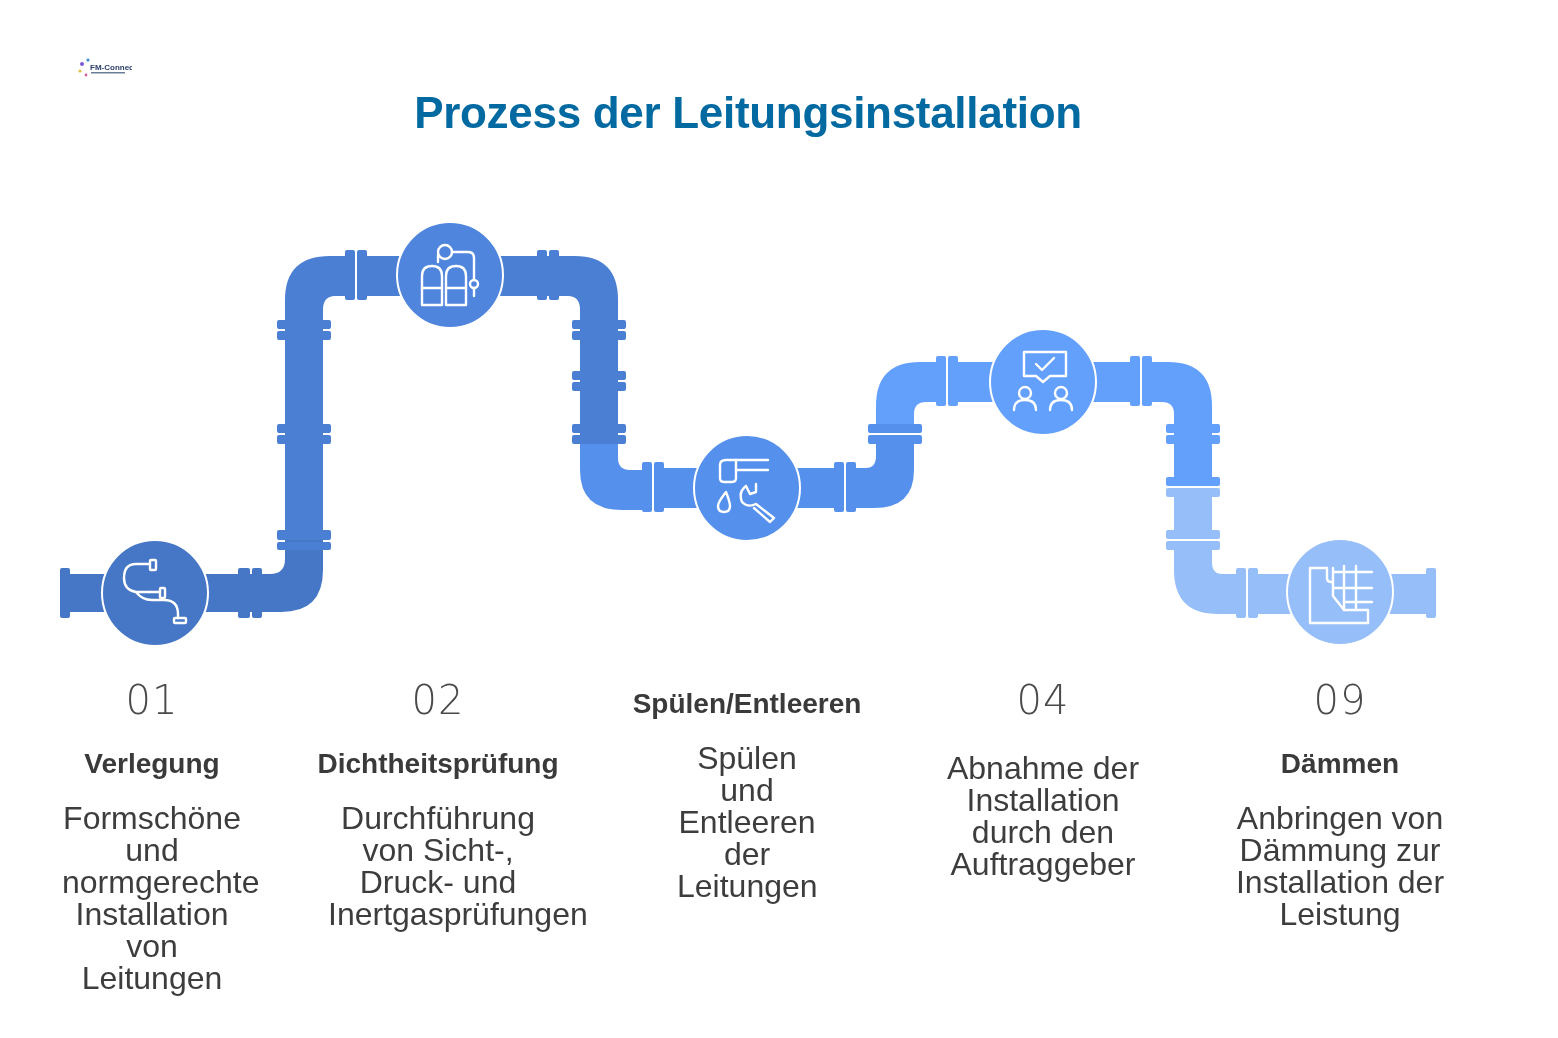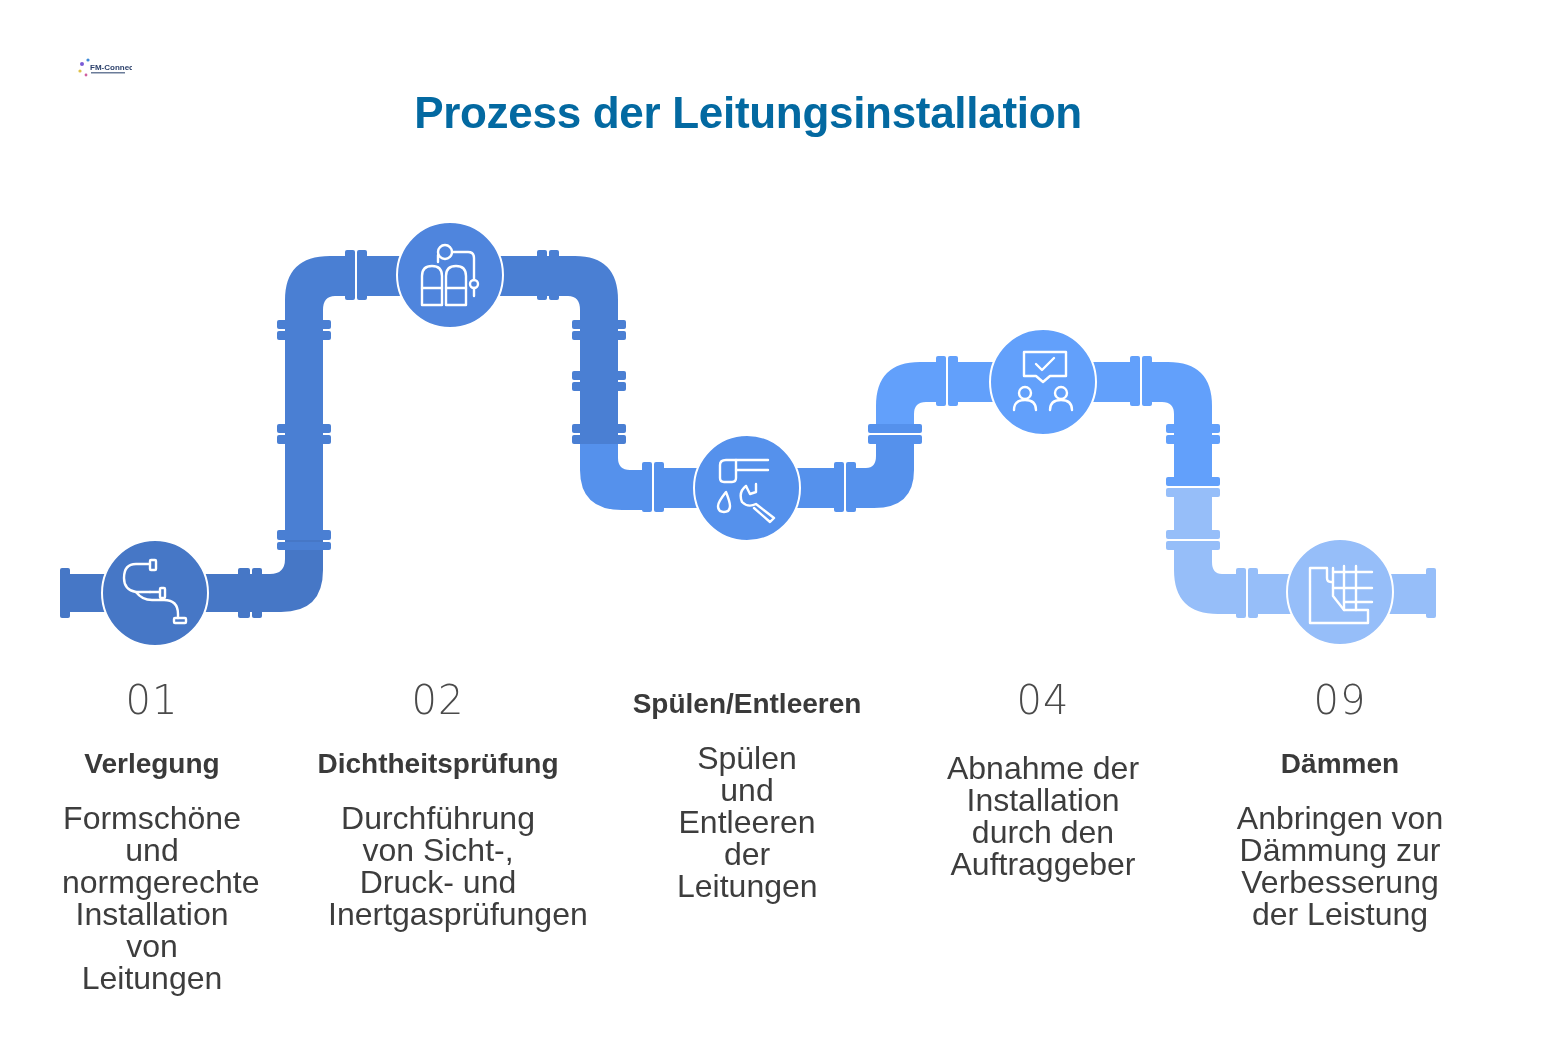--- a/index.html
+++ b/index.html
@@ -189,14 +189,14 @@
 </div>
 
 <div class="step" style="left:913px; top:670px;">
   <div class="num">04</div>
   <div class="desc" style="padding:0 30px;">Abnahme der Installation durch den Auftraggeber</div>
 </div>
 
 <div class="step" style="left:1210px; top:670px;">
   <div class="num">09</div>
   <div class="head">Dämmen</div>
-  <div class="desc" style="padding:0 20px;">Anbringen von Dämmung zur Verbesserung der Leistung</div>
+  <div class="desc" style="padding:0 20px;">Anbringen von Dämmung zur Installation der Leistung</div>
 </div>
 
 </body></html>

